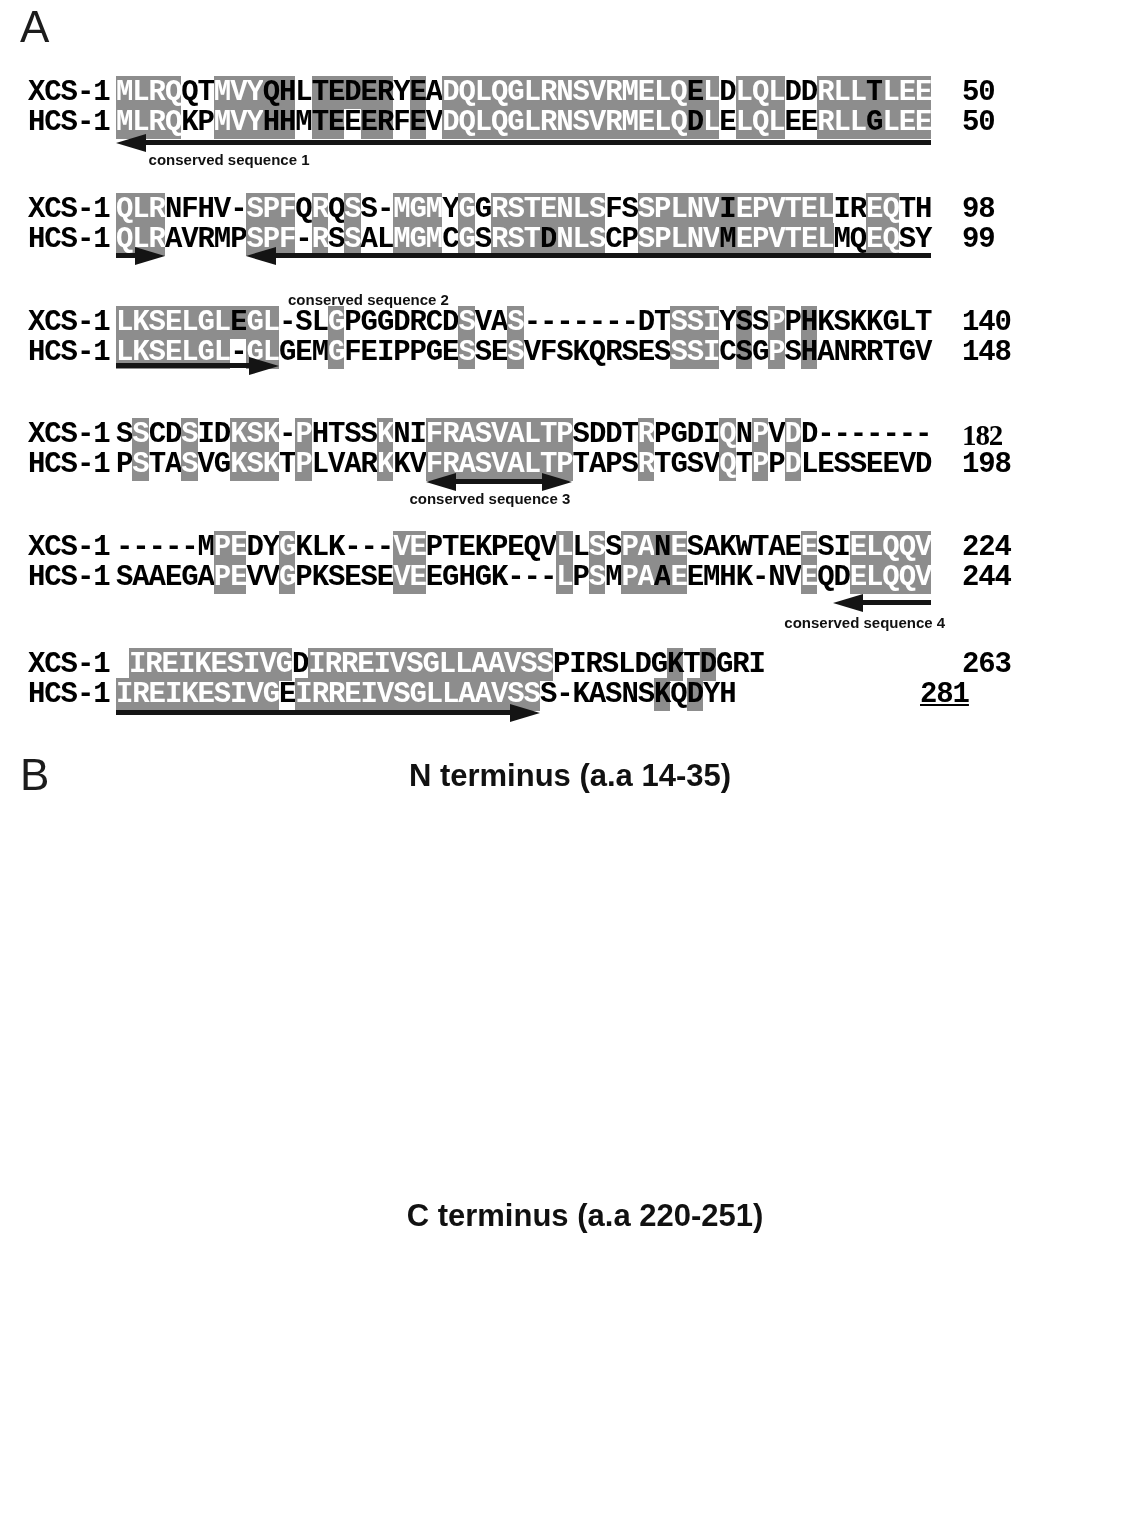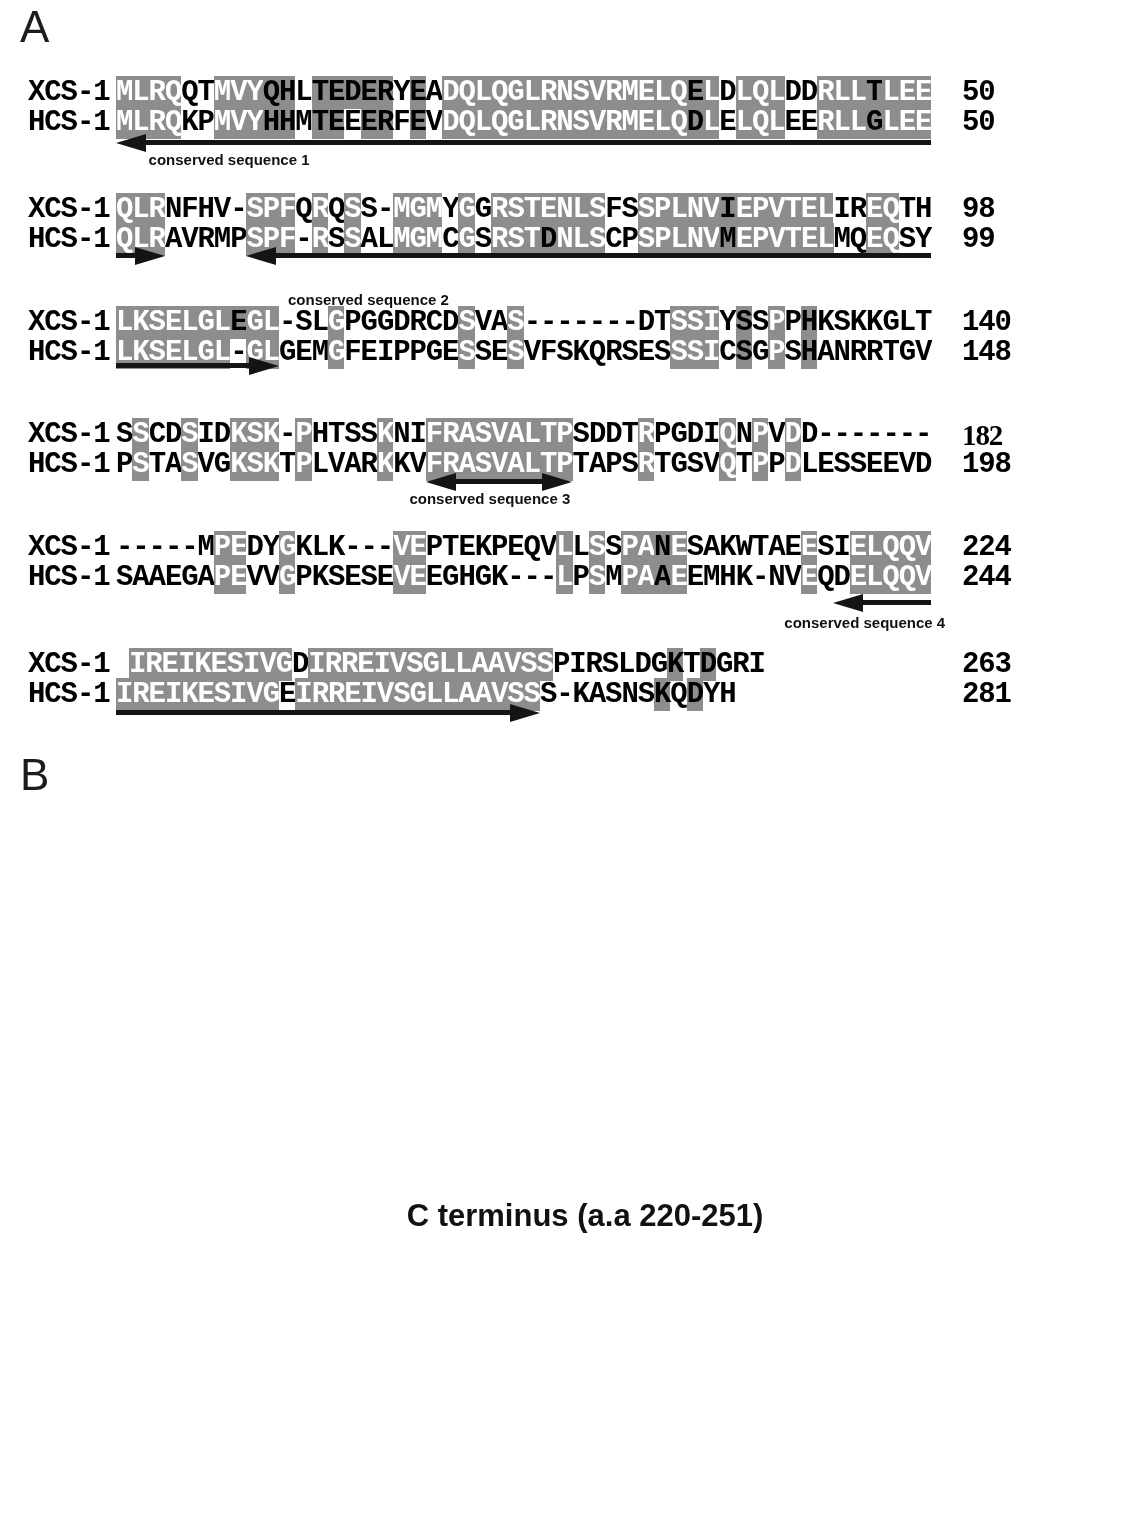--- a/index.html
+++ b/index.html
@@ -86,26 +86,27 @@
       <div class="abs">
         <div class="head head-left" style="left: 833.2px; top: 593.5px;"></div>
         <div class="shaft" style="left: 857.2px; width: 73.8px; top: 600px;"></div>
       </div>
       <div class="abs alabel" style="left: 784.3px; top: 614px;">conserved sequence 4</div>
       <div class="abs mono" style="left: 28px; top: 650px;">XCS-1</div>
       <div class="abs mono" style="left: 116px; top: 650px; margin-left: 13px;"><span class="cd">IREIKESIVG</span><span class="cp">D</span><span class="cd">IRREIVSGLLAAVSS</span><span class="cp">PIRSLDG</span><span class="cl">K</span><span class="cp">T</span><span class="cl">D</span><span class="cp">GRI</span></div>
       <div class="abs mono" style="left: 962px; top: 650px;">263</div>
       <div class="abs mono" style="left: 28px; top: 680px;">HCS-1</div>
       <div class="abs mono" style="left: 116px; top: 680px;"><span class="cd">IREIKESIVG</span><span class="cp">E</span><span class="cd">IRREIVSGLLAAVSS</span><span class="cp">S-KASNS</span><span class="cl">K</span><span class="cp">Q</span><span class="cl">D</span><span class="cp">YH</span></div>
-      <div class="abs mono" style="left: 962px; top: 680px;">281</div>
+      <div class="abs mono" style="left: 920px; top: 680px; text-decoration: underline;">281</div>
       <div class="abs">
         <div class="head head-right" style="left: 509.8px; top: 703.5px;"></div>
         <div class="shaft" style="left: 116px; width: 399.8px; top: 710px;"></div>
       </div>
     </div>
 </div>
 
 <div id="panelB" class="abs" style="left:0;top:755px;width:1127px;height:760px;">
   <div class="abs panel-letter" style="left:20px;top:-5px;">B</div>
+  <div class="abs bhead" style="left:385px;top:3px;width:370px;">N terminus (a.a 14-35)</div>
   <div id="ntermBox" class="abs" style="left:0;top:0;width:1127px;height:350px;"></div>
   <div class="abs bhead" style="left:380px;top:443px;width:410px;">C terminus (a.a 220-251)</div>
   <div id="ctermBox" class="abs" style="left:0;top:0;width:1127px;height:760px;"></div>
 </div>
 
 </body></html>

